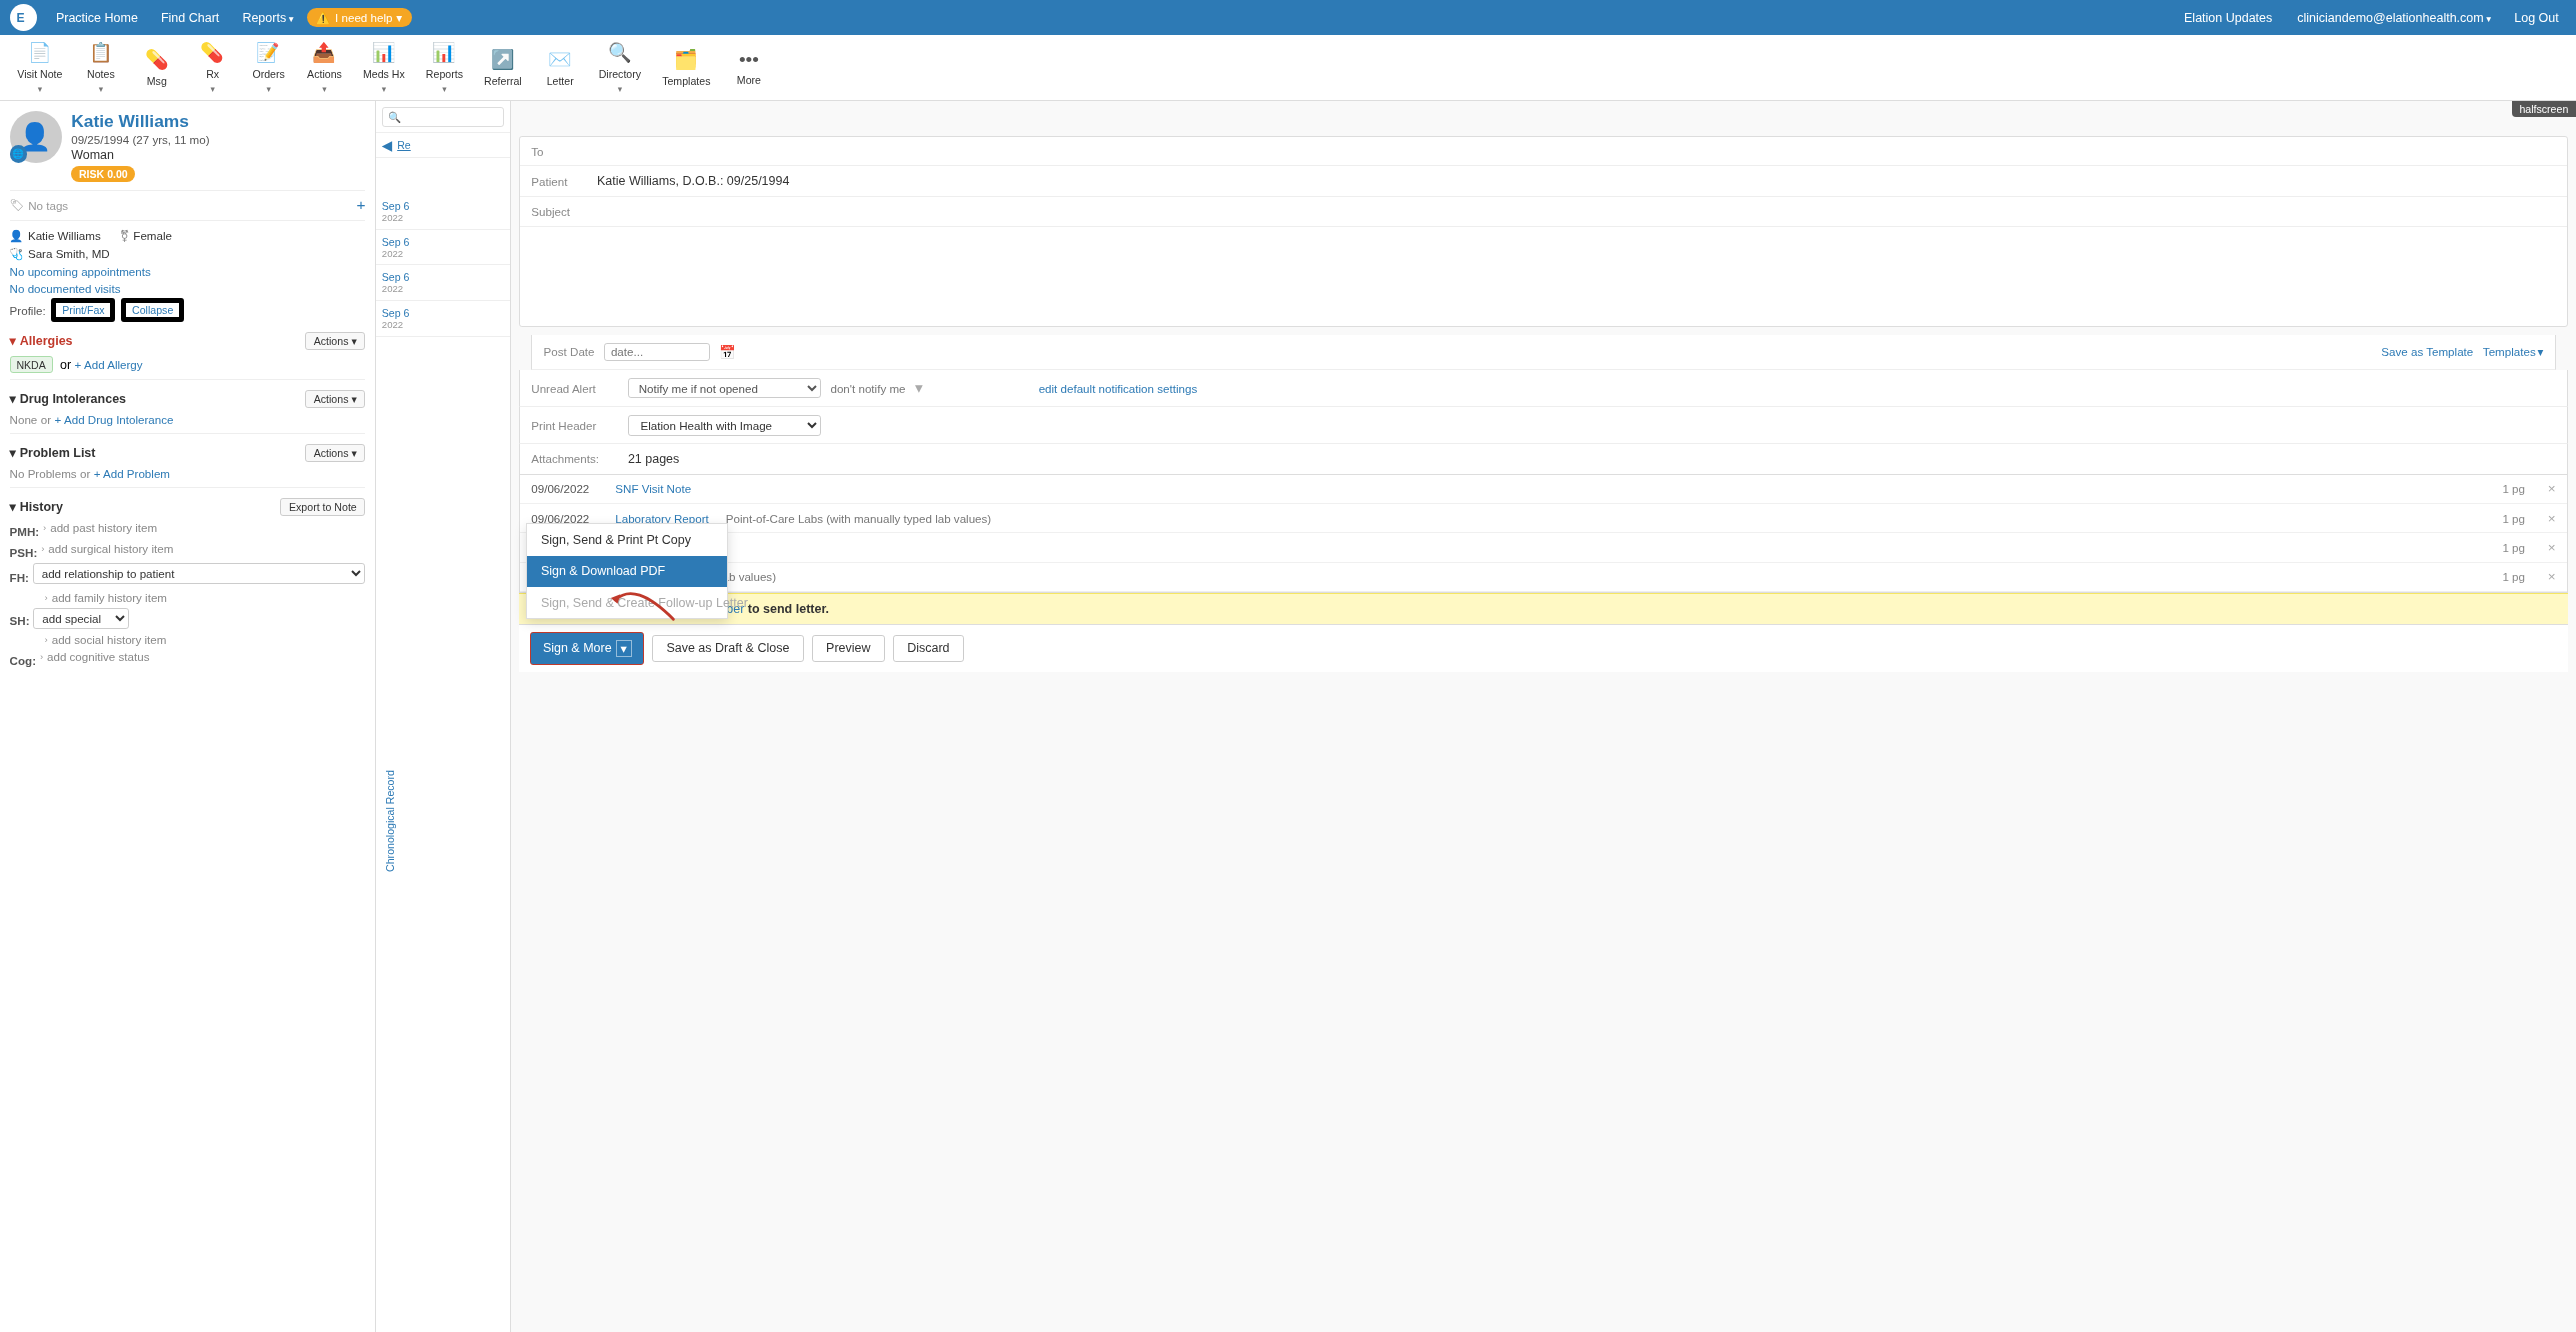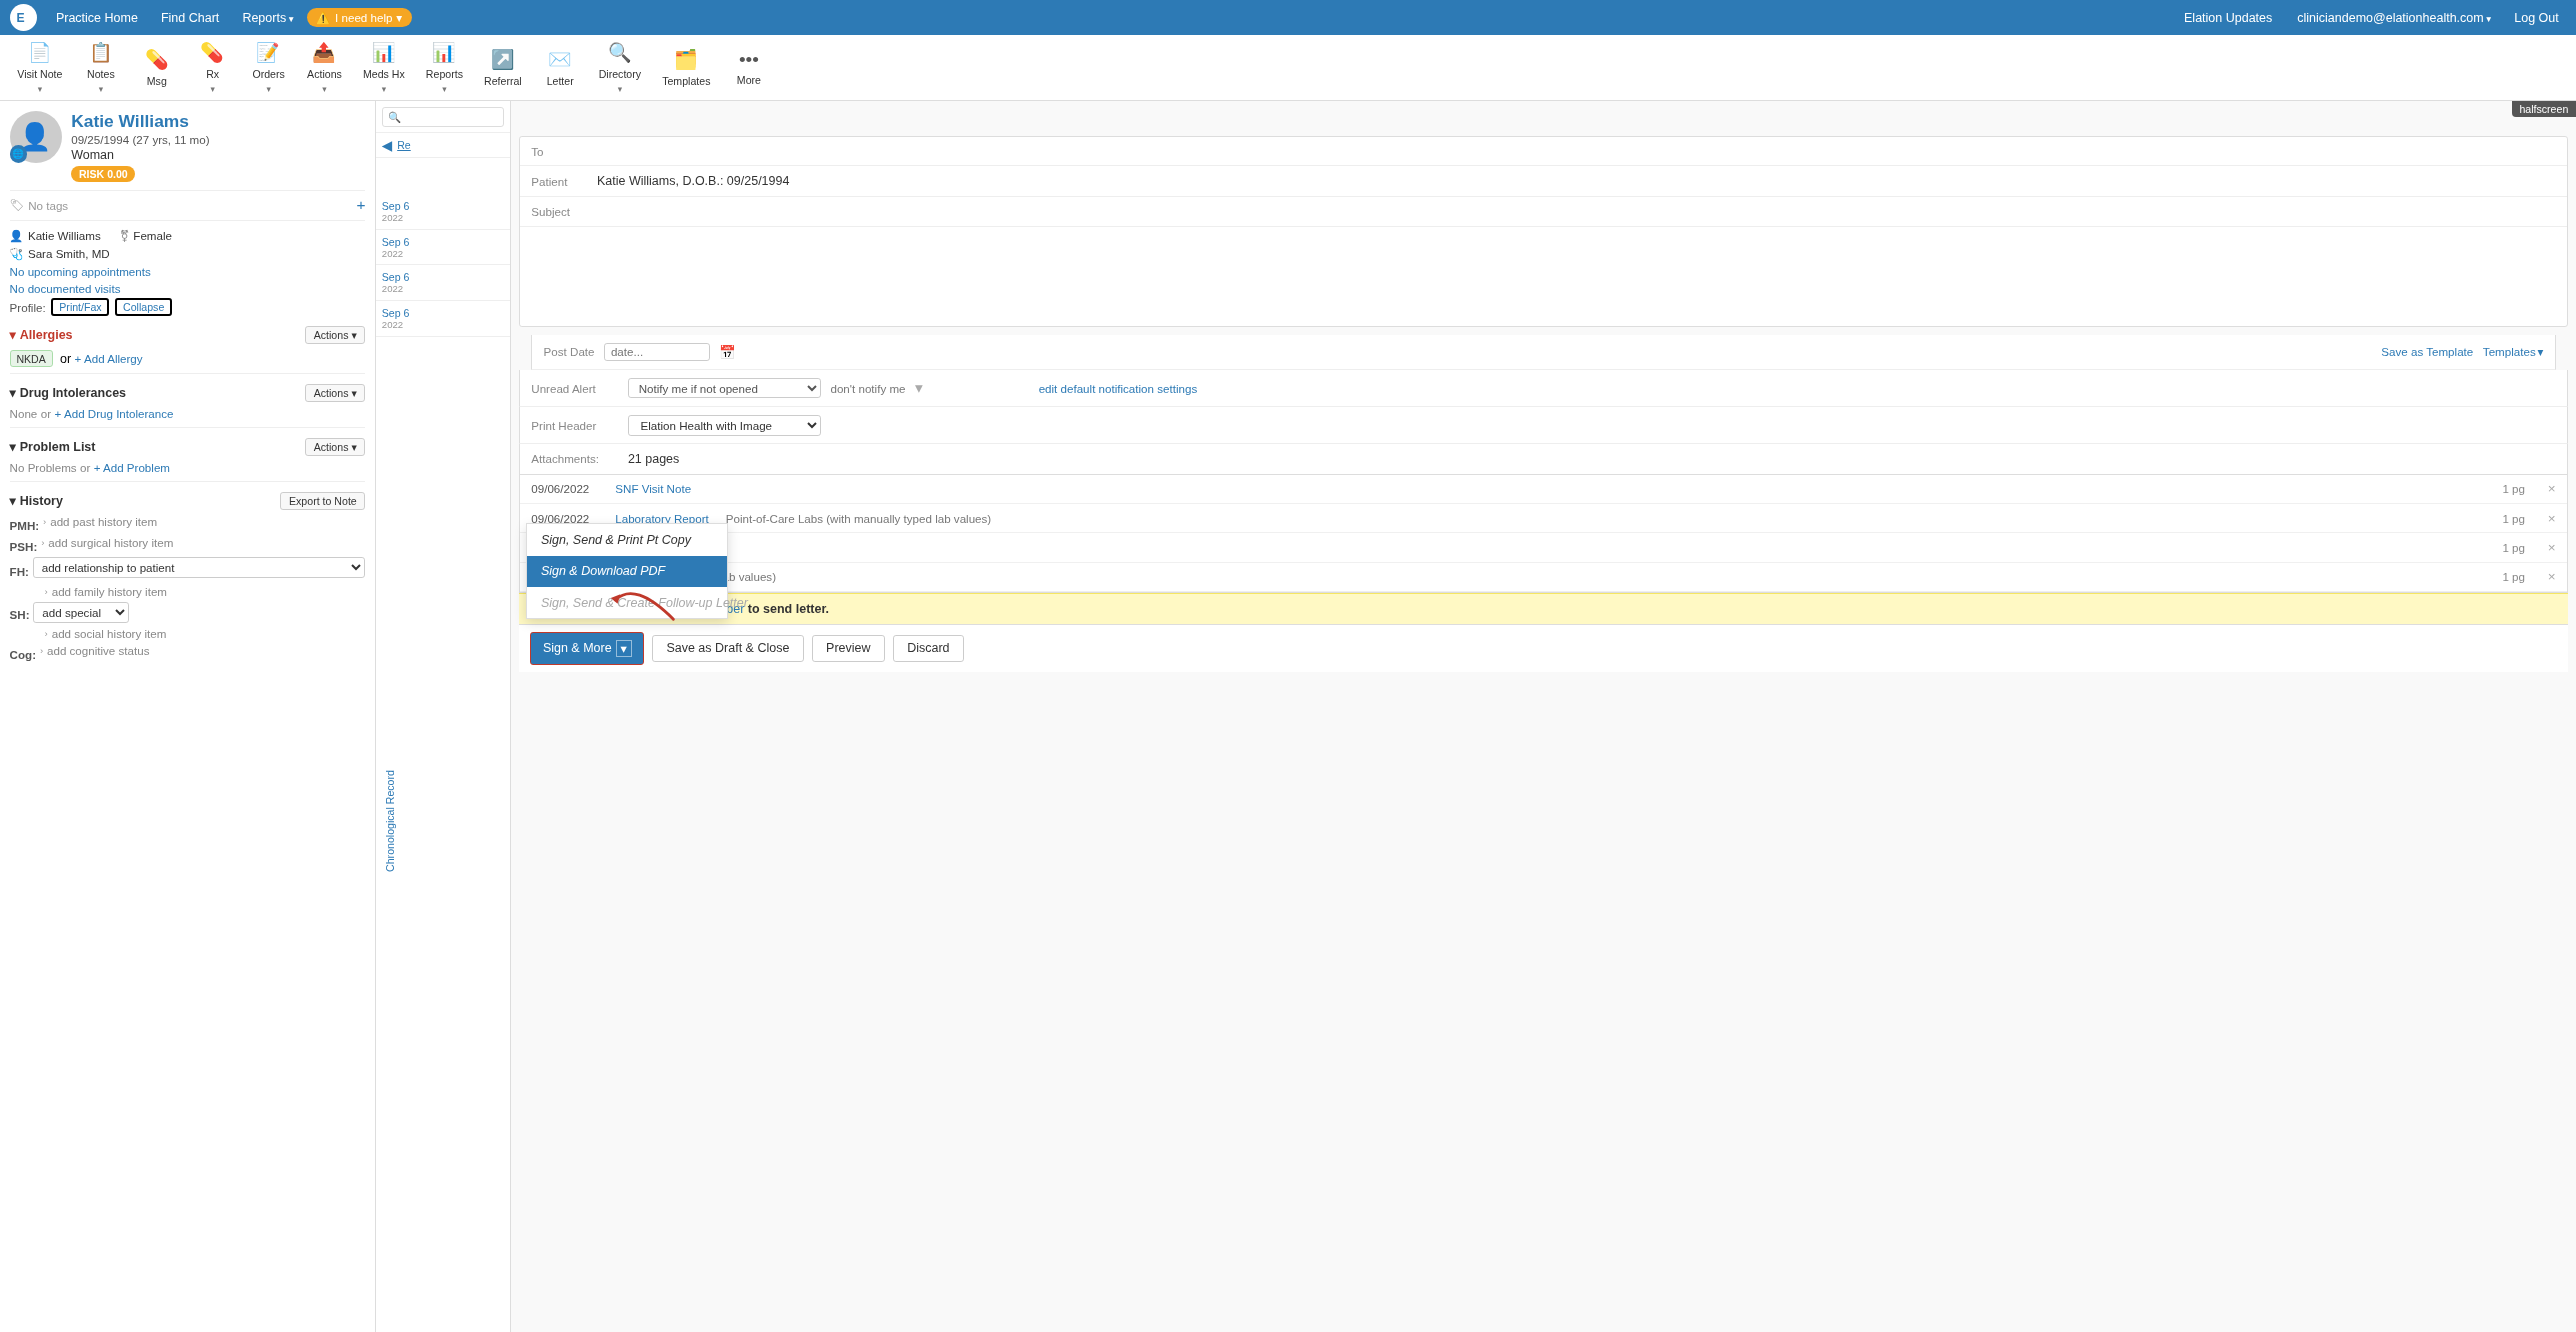--- a/index.html
+++ b/index.html
@@ -136,21 +136,21 @@
       margin-bottom: 7.7px;
     }
     .no-tags { color: #999; font-size: 11.6px; display: flex; align-items: center; gap: 3.9px; }
     .add-tag-btn { color: #2d7ab5; font-size: 15.4px; cursor: pointer; }
     .info-row { display: flex; gap: 19px; font-size: 11.6px; margin-bottom: 3.9px; }
     .info-item { display: flex; align-items: center; gap: 3.9px; color: #333; }
     .info-icon { color: #888; font-size: 11.6px; }
     .link-row { margin-bottom: 2.9px; }
     .link { color: #2d7ab5; font-size: 11.6px; cursor: pointer; text-decoration: none; }
     .profile-row { display: flex; align-items: center; gap: 5.8px; font-size: 11.6px; margin-bottom: 7.7px; color: #555; }
-    .profile-link { color: #2d7ab5; font-size: 10.6px; border: 2px solid #000000; border-radius: 2.9px; padding: 1px 5.8px; cursor: pointer; }
+    .profile-link { color: #2d7ab5; font-size: 10.6px; border: 5px solid #000000; border-radius: 2.9px; padding: 1px 5.8px; cursor: pointer; }
 
     .section-header {
       display: flex; align-items: center; justify-content: space-between;
       margin-bottom: 5.8px; margin-top: 9.6px;
     }
     .section-title {
       color: #c0392b; font-weight: 600; font-size: 12.5px;
       display: flex; align-items: center; gap: 3.9px; cursor: pointer;
     }
     .section-title.dark { color: #333; }
@@ -291,21 +291,20 @@
     
     .dropdown-overlay {
       position: absolute;
       bottom: 53px; left: 7.7px;
       background: white;
       border: 1px solid #ddd;
       border-radius: 0;
       box-shadow: 0 3.9px 11.6px rgba(0,0,0,0.15);
       width: 202px;
       z-index: 100;
-      font-style: italic;
     }
     .dropdown-item {
       padding: 8.7px 13.5px; font-size: 12.5px; cursor: pointer;
       color: #333; white-space: nowrap;
     }
     .dropdown-item.selected { background: #2d7ab5; color: white; }
     .dropdown-item.disabled { color: #aaa; cursor: default; }
 
     .pmh-row, .psh-row, .fh-row, .sh-row, .cognitive-row {
       display: flex; align-items: center; gap: 3.9px;

